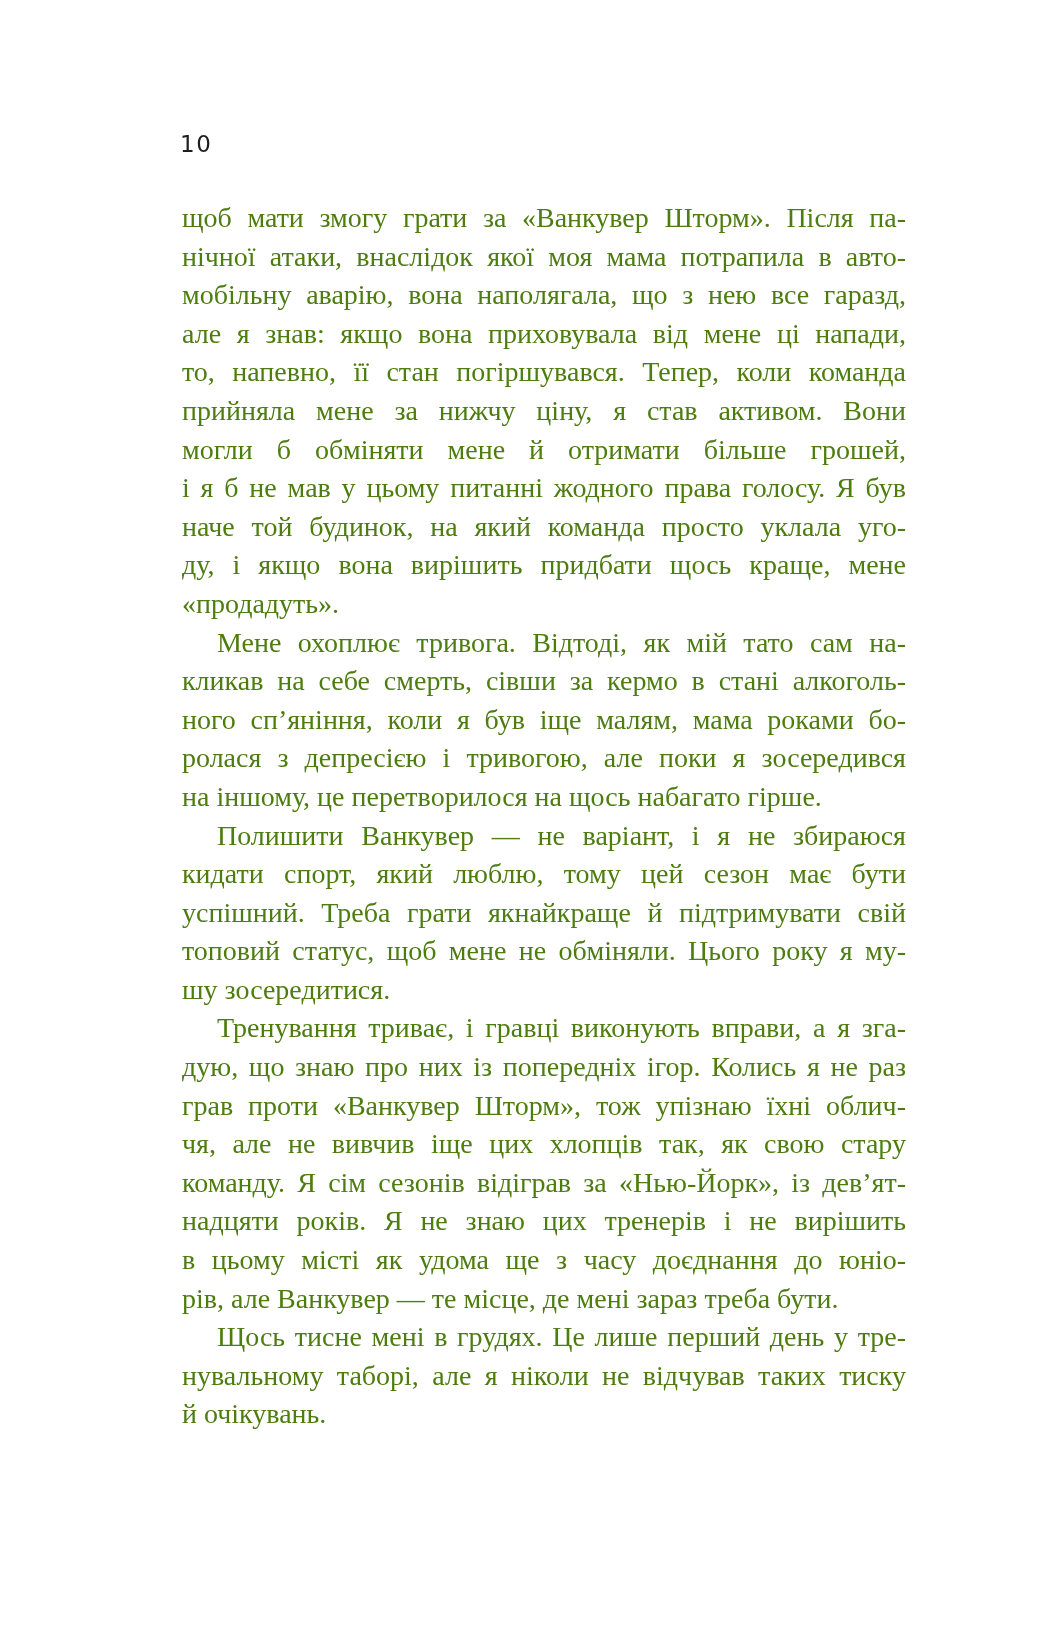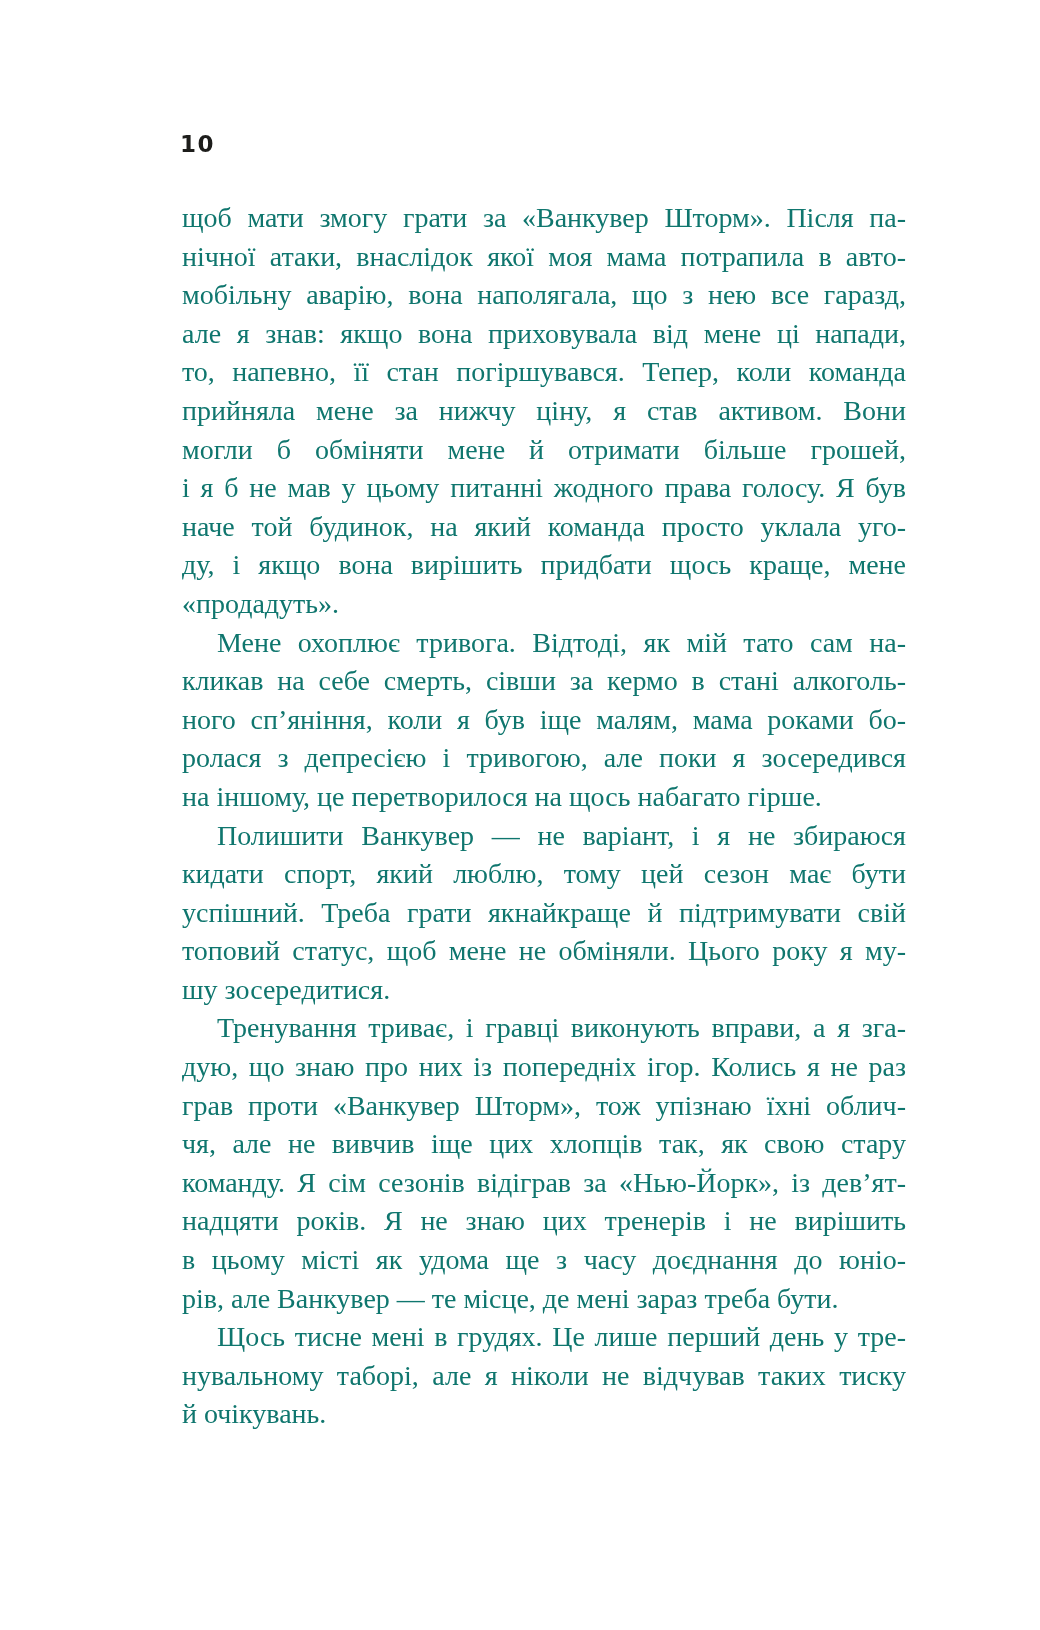--- a/index.html
+++ b/index.html
@@ -13,33 +13,33 @@
     height: 1630px;
     background: #ffffff;
     overflow: hidden;
   }
   .page-number {
     position: absolute;
     left: 180px;
     top: 131px;
     font-family: "DejaVu Sans", sans-serif;
     font-size: 23px;
-    font-weight: 700;
+    font-weight: 400;
     letter-spacing: 1.5px;
     color: #1d1d1b;
   }
   .text-block {
     position: absolute;
     left: 182px;
     top: 199px;
     width: 724px;
     font-family: "Liberation Serif", "DejaVu Serif", serif;
     font-size: 28px;
     line-height: 38.6px;
-    color: #0f766e;
+    color: #4d7c0f;
   }
   .line {
     text-align: justify;
     text-align-last: justify;
   }
   .line.last {
     text-align: right;
     text-align-last: left;
   }
   .line.indent {

